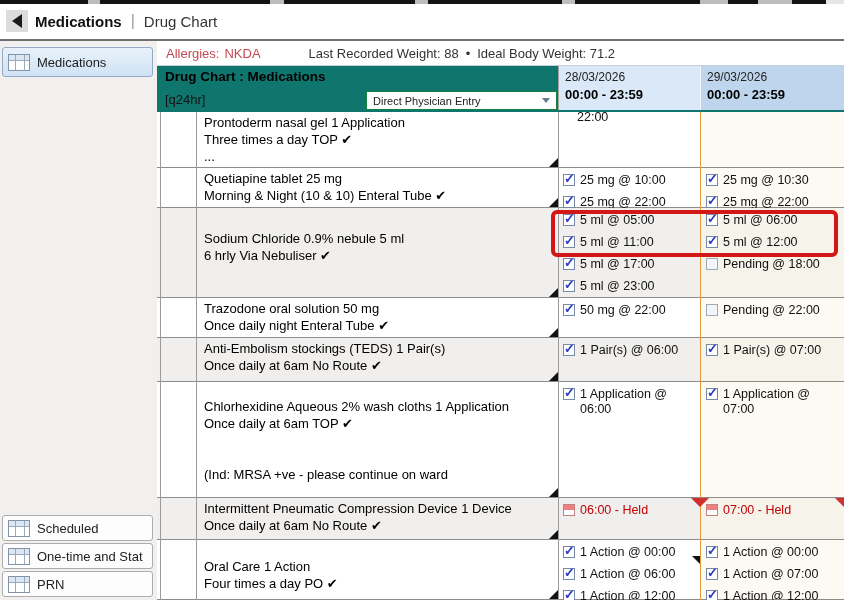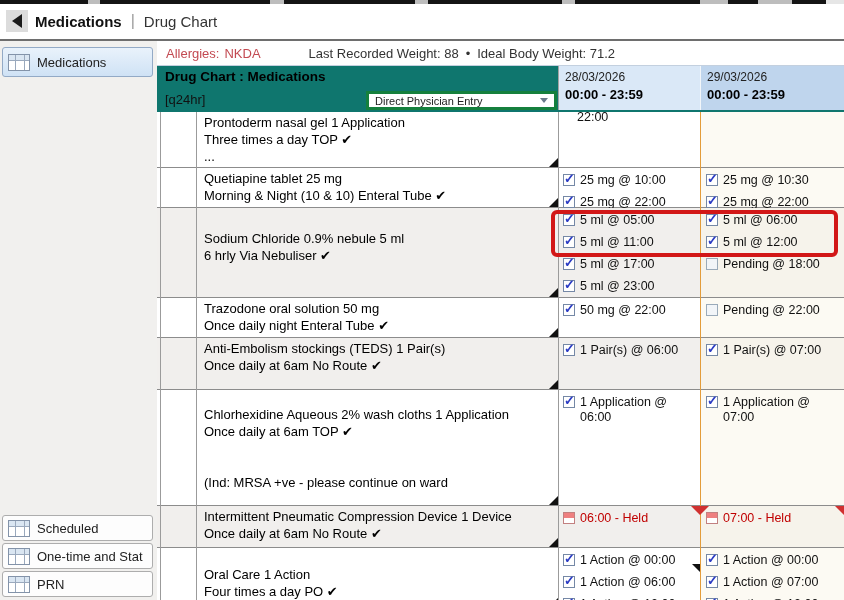--- a/index.html
+++ b/index.html
@@ -42,21 +42,21 @@
   .al-value { color:#c34a52; margin-left:5px; }
   .wt-text  { color:#333; margin-left:48px; }
   .wt-bullet{ color:#333; margin:0 7px; }
 
   
   .chart-header { position:absolute; left:0; top:25px; width:687px; height:62px; background:#0f766e;
     border-bottom:2px solid #7e9dc8; }
   .ch-title { position:absolute; left:8px; top:3px; font-size:13.5px; font-weight:bold; color:#000; }
   .ch-freq  { position:absolute; left:8px; top:26px; font-size:13px; color:#111; }
   .ch-dropdown { position:absolute; left:209px; top:25px; width:191px; height:19px; background:#fff;
-    border:3px solid #15803d; font-size:11px; color:#222; display:flex; align-items:center;
+    border:1px solid #15803d; font-size:11px; color:#222; display:flex; align-items:center;
     justify-content:space-between; padding:0 6px; cursor:pointer; }
   .dd-chev { width:0; height:0; border-left:4px solid transparent; border-right:4px solid transparent;
     border-top:5px solid #6a7a8a; }
   .ch-col { position:absolute; top:0; height:44px; }
   .ch-col.c28 { left:401px; width:142px; background:#dae8f7; border-left:1px solid #a3a3a3; }
   .ch-col.c29 { left:543px; width:144px; background:#bfd5ed; border-left:1px solid #f2f6fa; }
   .ch-date { margin:4px 0 0 6px; font-size:12px; color:#222; }
   .ch-time { margin:3px 0 0 6px; font-size:13px; font-weight:bold; color:#000; }
 
   
@@ -288,21 +288,21 @@
               <span class="lbl">50 mg @ 22:00</span>
             </div>
           </div>
           <div class="c-d2">
             <div class="dose pending">
               <span class="cb pending"></span>
               <span class="lbl">Pending @ 22:00</span>
             </div>
           </div>
         </div>
-        <div class="trow shaded" style="height: 52px;">
+        <div class="trow shaded" style="height: 44px;">
           <div class="c-pad"></div>
           <div class="c-gutter"></div>
           <div class="c-name" style="padding-top: 2px;">
             <div>Anti-Embolism stockings (TEDS) 1 Pair(s)</div>
             <div>Once daily at 6am No Route ✔</div>
             <span class="tri-br"></span>
           </div>
           <div class="c-d1">
             <div class="dose checked">
               <span class="cb">

